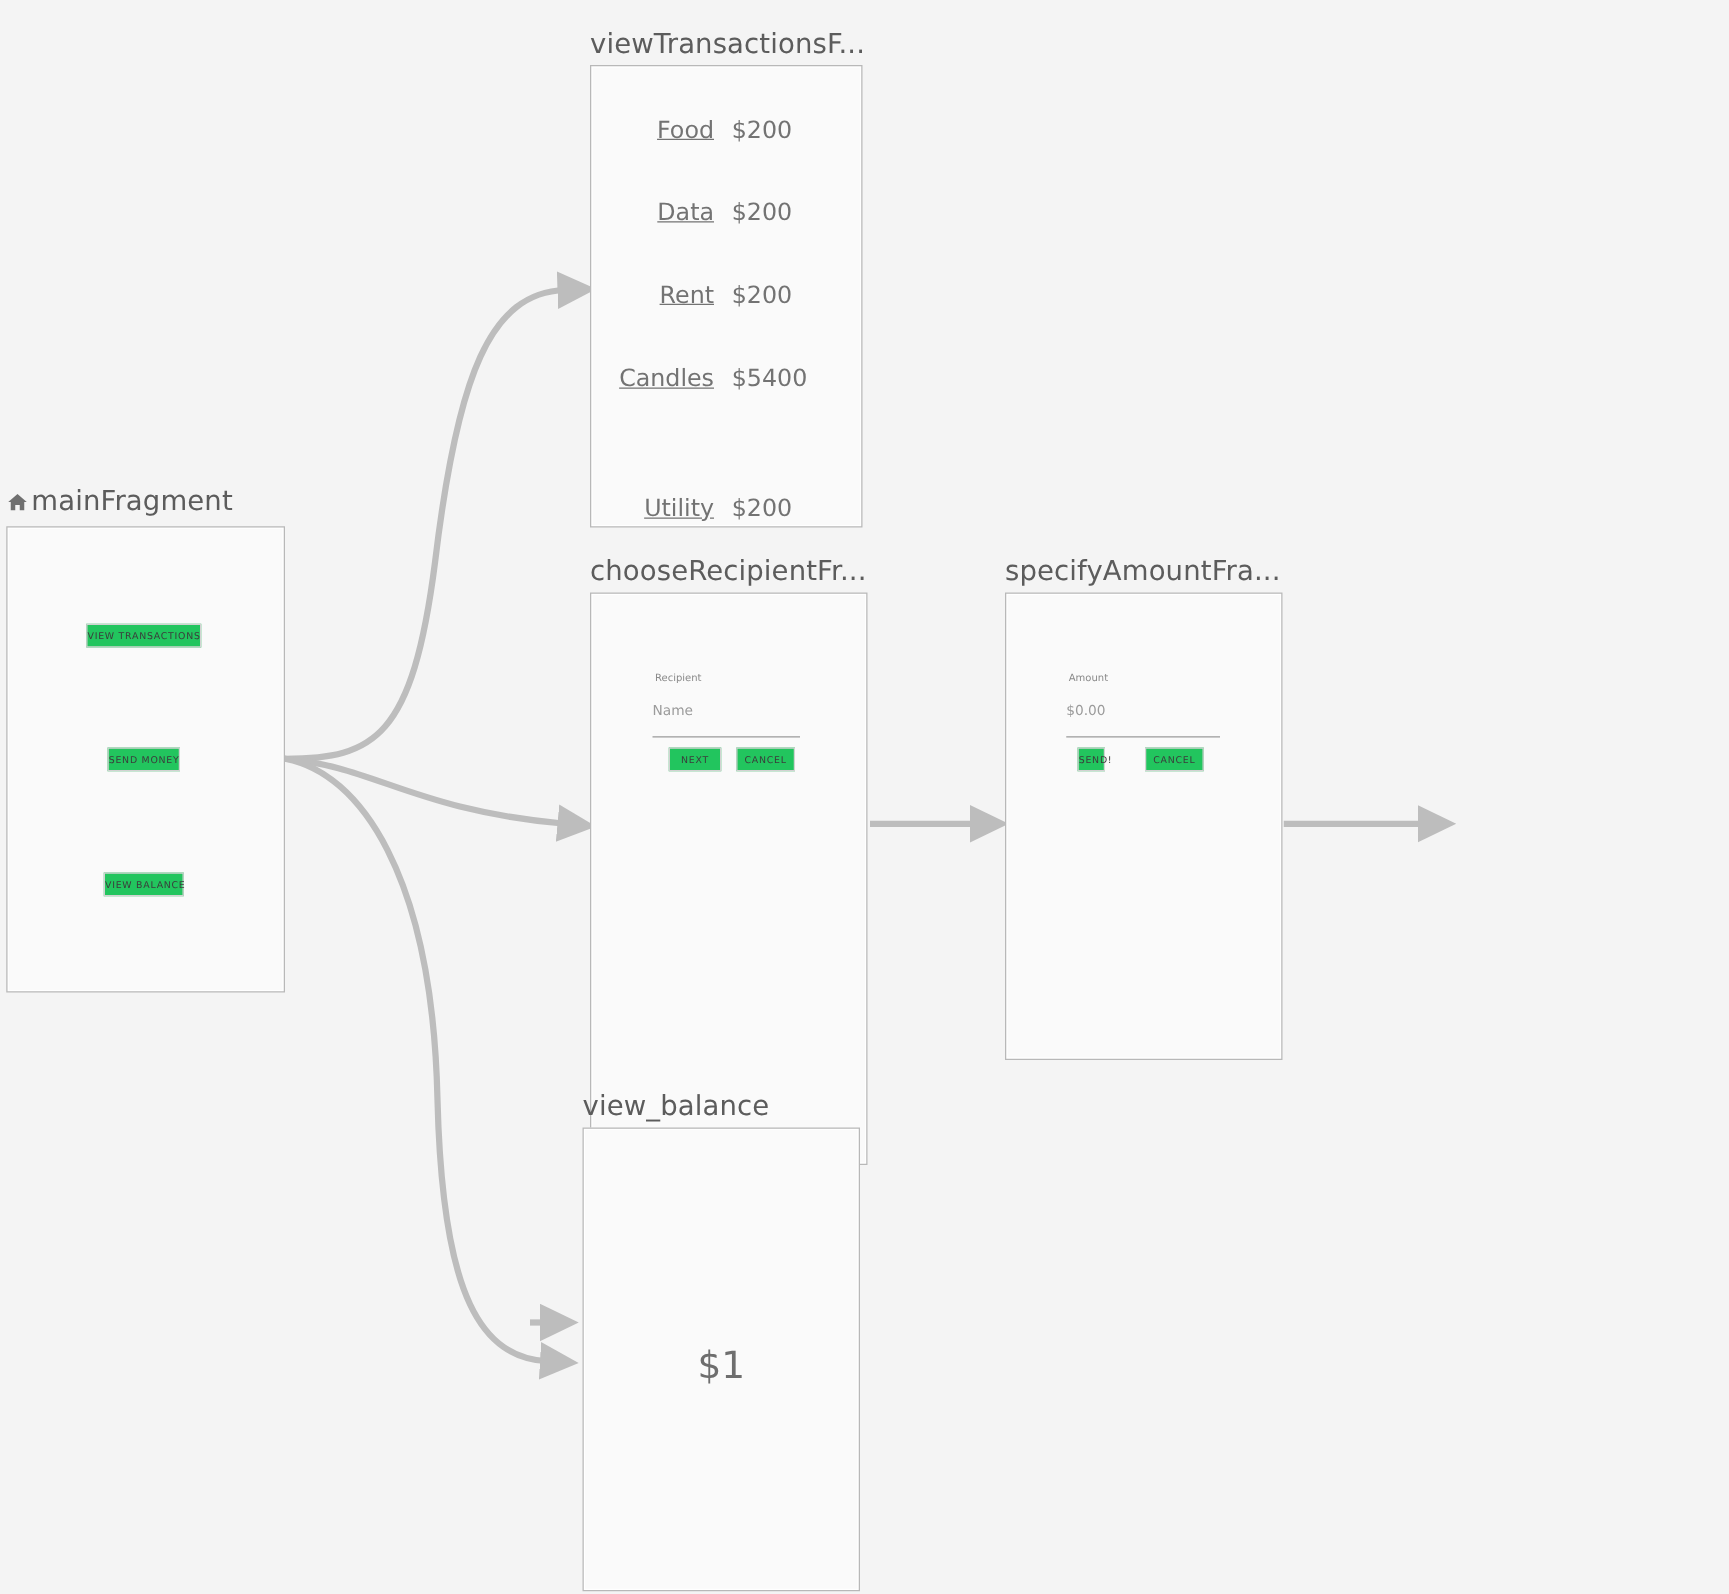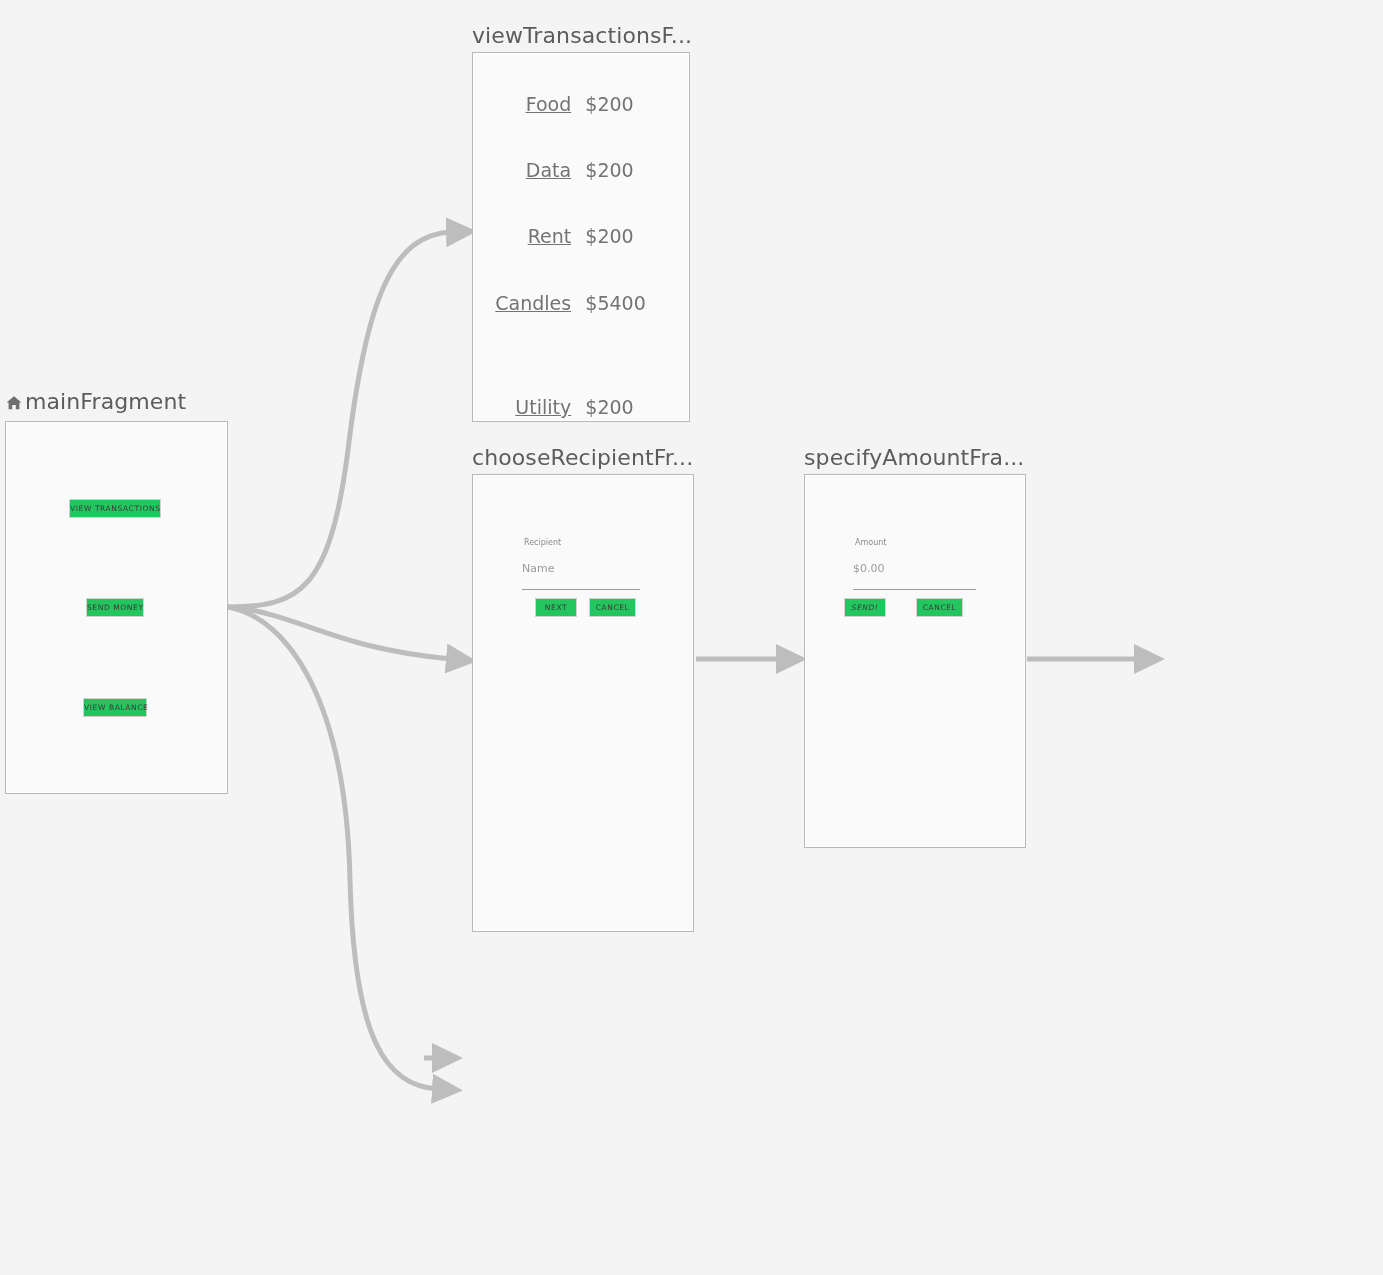--- a/index.html
+++ b/index.html
@@ -216,20 +216,27 @@
       <div class="mini-btn" style="left:117px; top:124px; width:47px;">CANCEL</div>
     </div>
   </div>
 
   <div class="node" style="left:804px; top:474px; width:222px; height:374px;">
     <div class="node-title">specifyAmountFra...</div>
     <div class="node-frame"></div>
     <div class="node-body">
       <div class="field-label" style="left:51px; top:64px;">Amount</div>
       <div class="field-input" style="left:49px; top:88px; width:123px;">$0.00</div>
-      <div class="mini-btn" style="left:40px; top:124px; width:42px;font-style:italic;">SEND!</div>
+      <div class="mini-btn" style="left:58px; top:124px; width:22px;">SEND!</div>
       <div class="mini-btn" style="left:112px; top:124px; width:47px;">CANCEL</div>
     </div>
   </div>
 
 
+  <div class="node" style="left:466px; top:902px; width:222px; height:371px;">
+    <div class="node-title">view_balance</div>
+    <div class="node-frame"></div>
+    <div class="node-body">
+      <div class="big-balance" style="top:173px;">$1</div>
+    </div>
+  </div>
 
 </div>
 
 </body></html>

